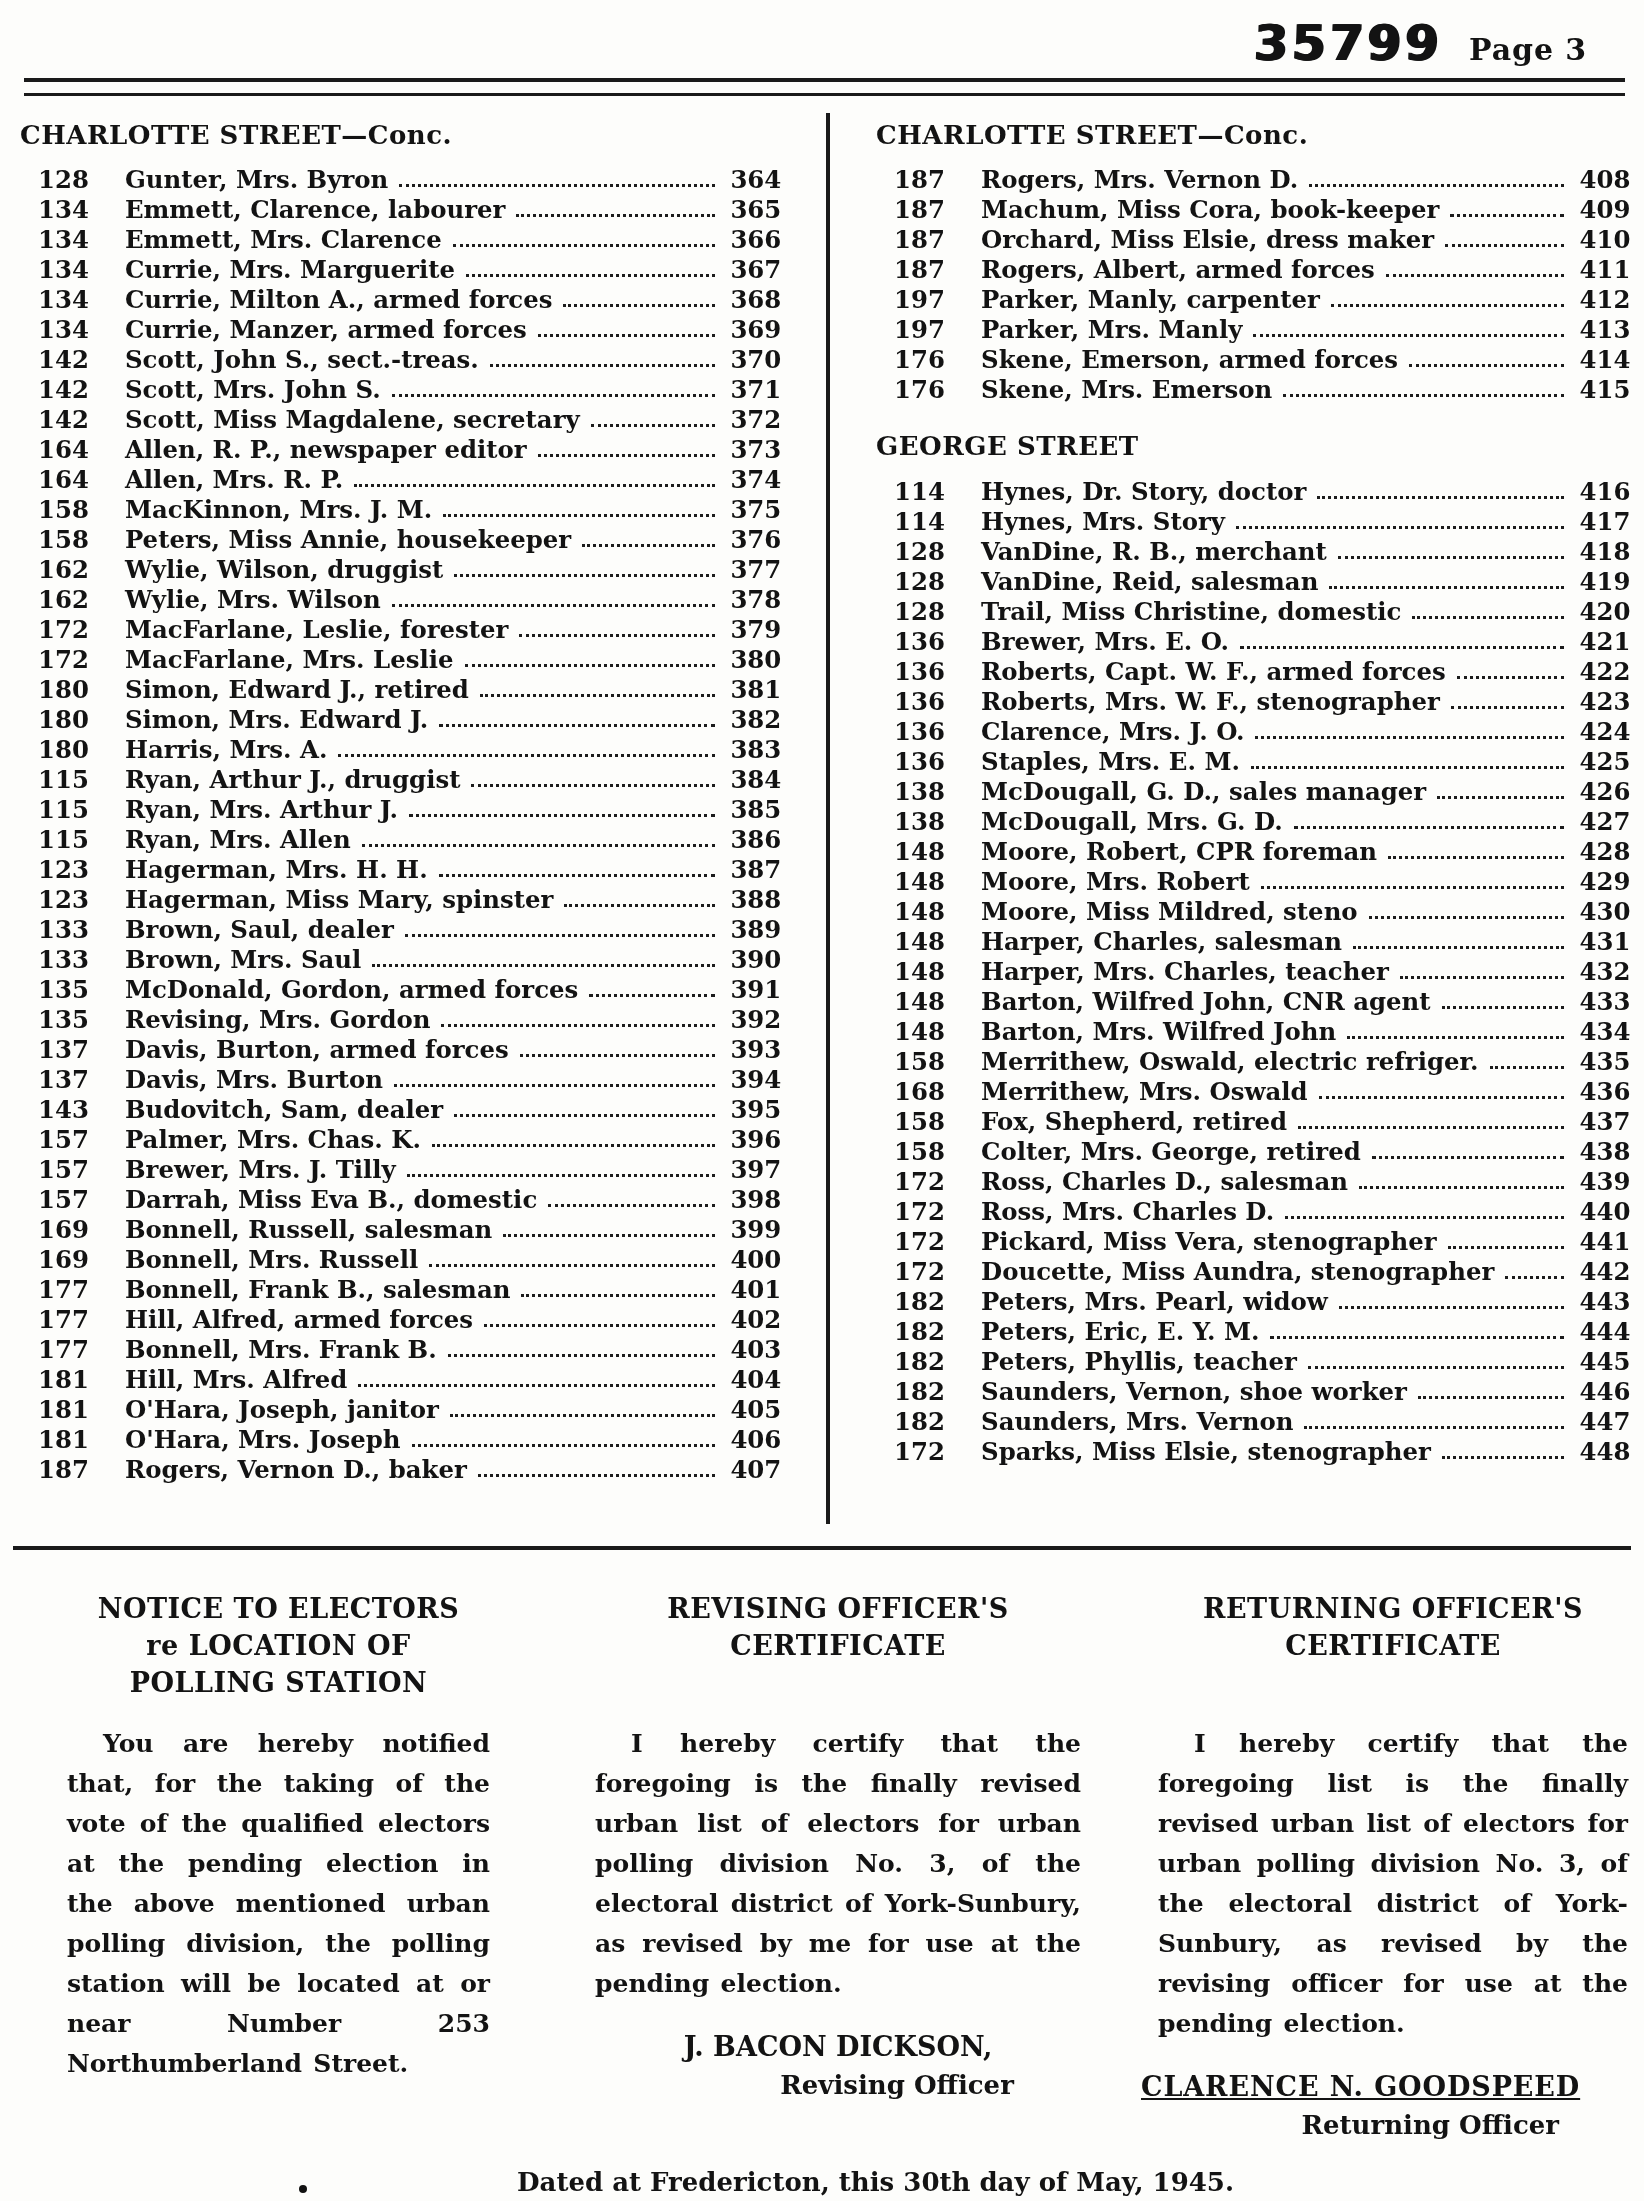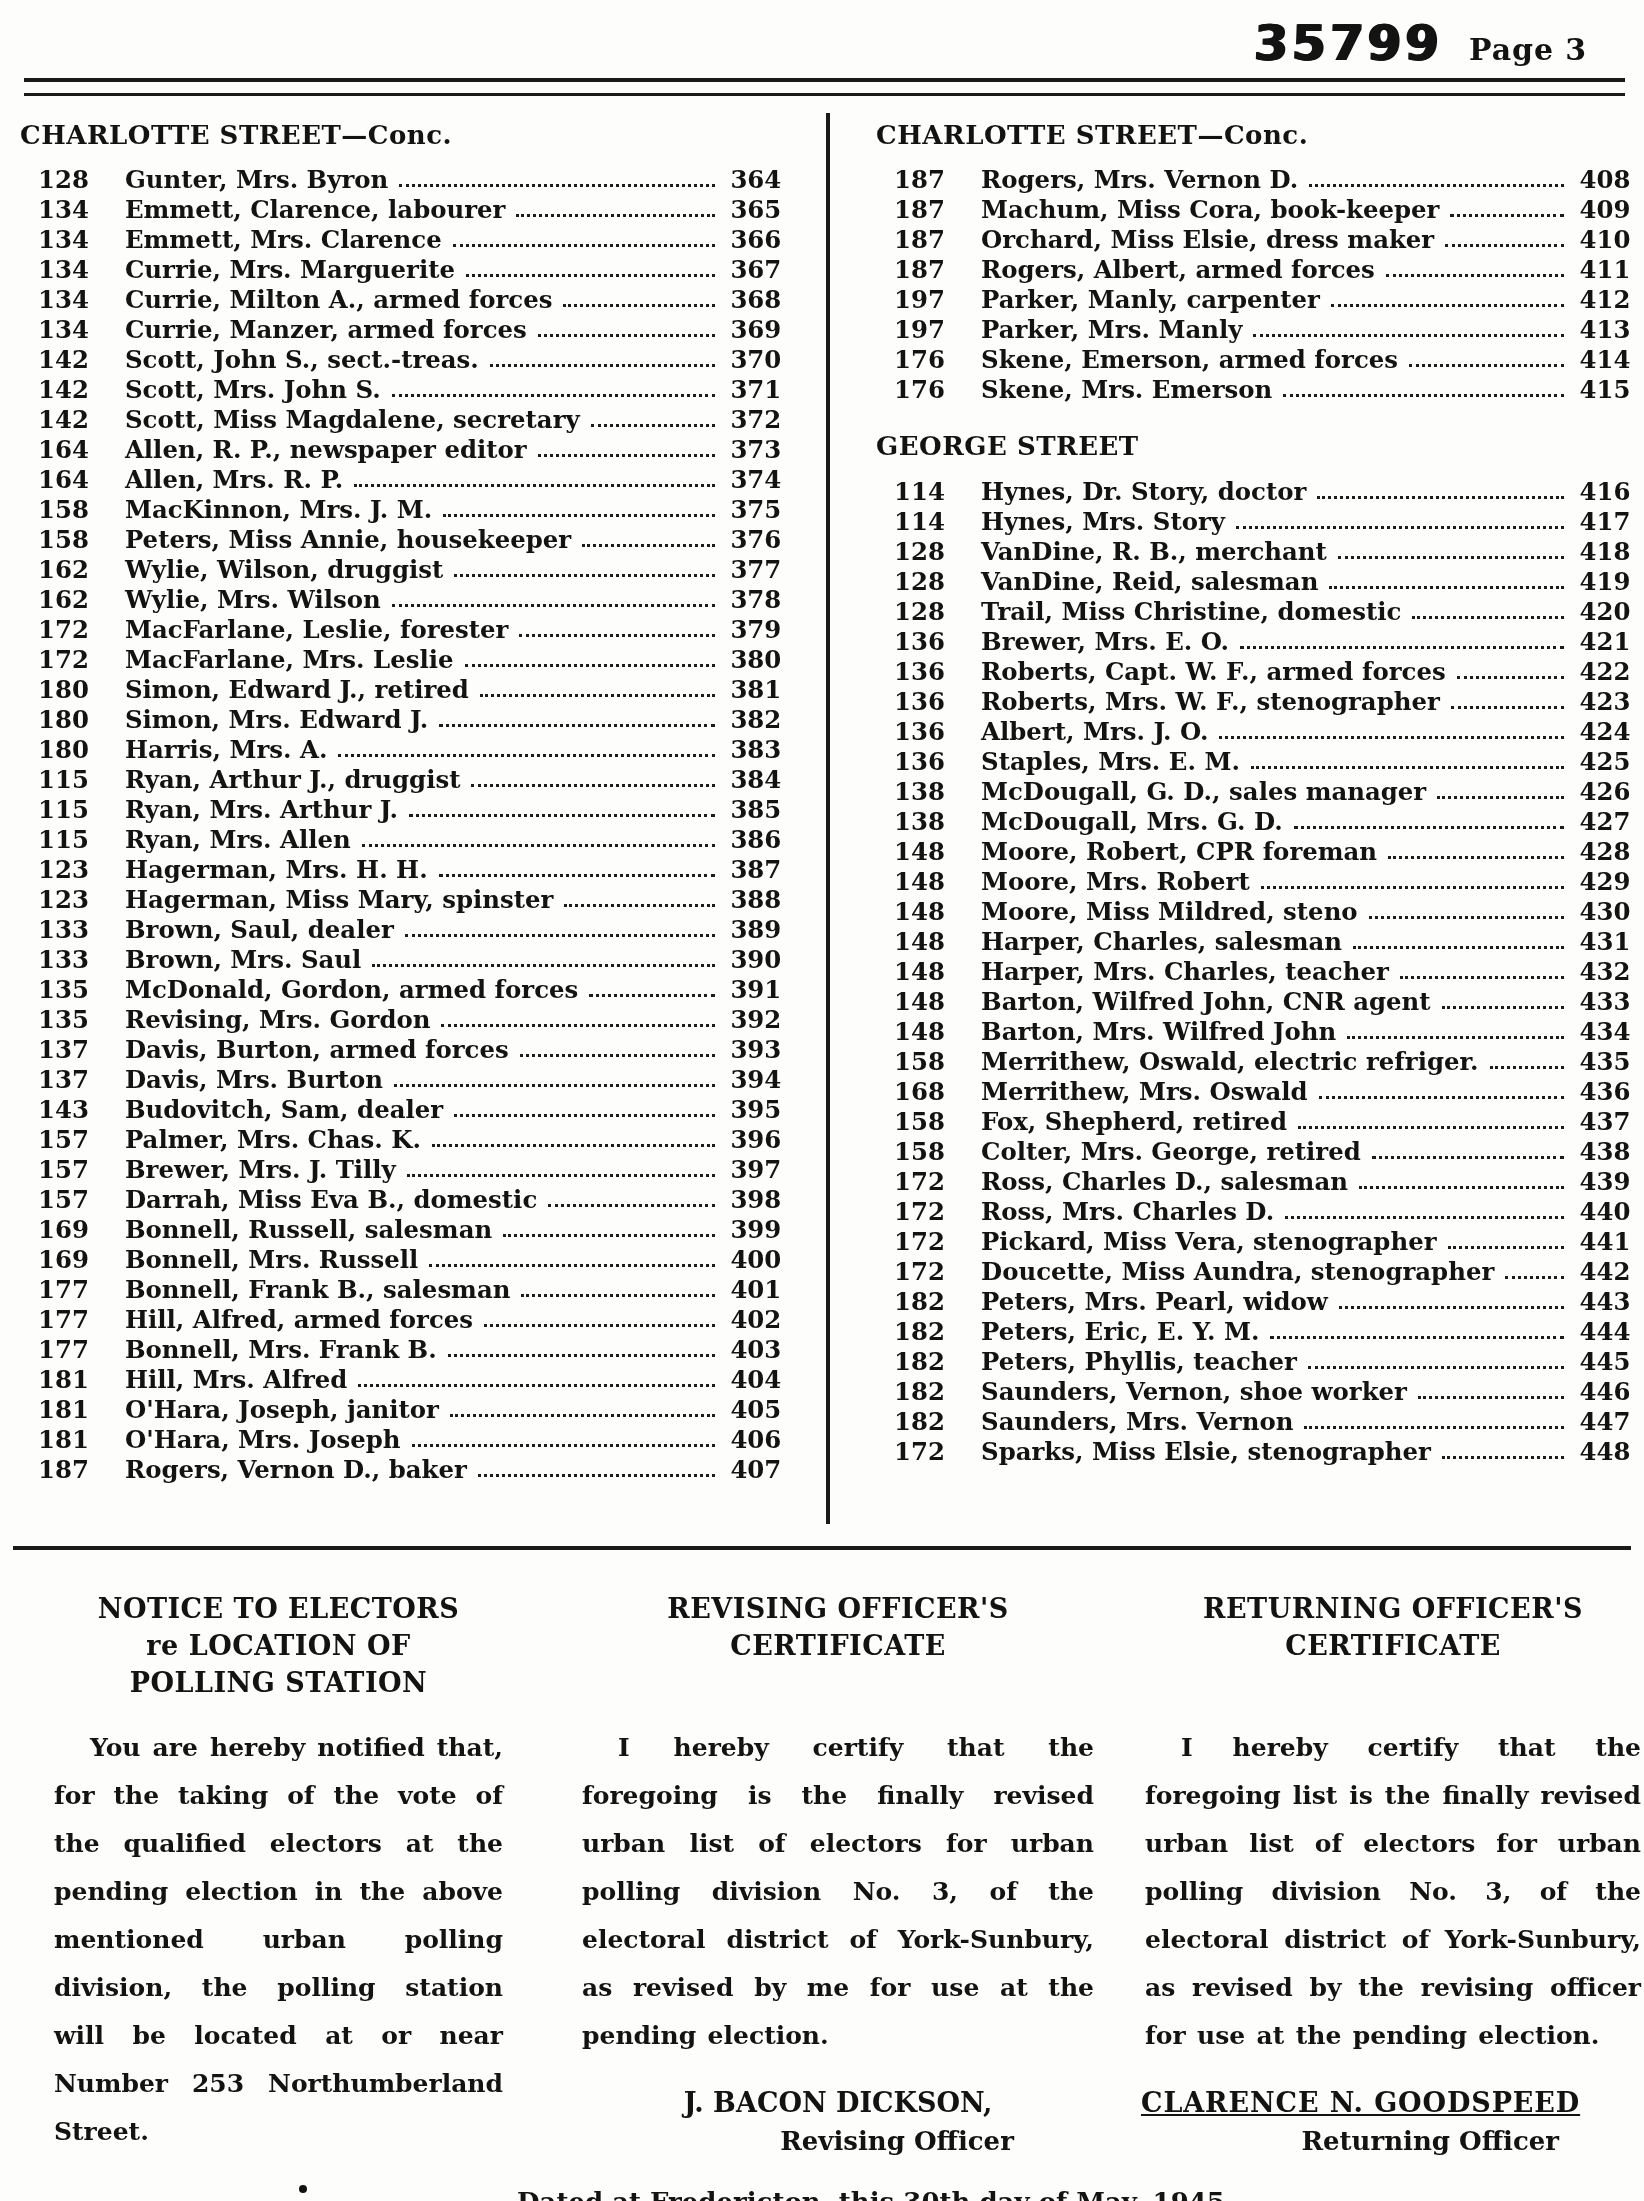--- a/index.html
+++ b/index.html
@@ -57,21 +57,21 @@
   .certs{display:flex;margin-top:40px;padding-left:50px;}
   .cert{box-sizing:border-box;}
   .cert h3{
     text-align:center;font-size:27px;line-height:37px;
     font-weight:700;letter-spacing:0.5px;margin:0 0 23.5px 0;min-height:111px;
   }
   .cert-1{width:457px;margin-right:71px;}
   .cert-2{width:520px;margin-right:43px;}
   .cert-3{width:504px;}
   .cert p{
-    margin:4px;font-size:25px;line-height:48px;
+    margin:17px;font-size:25px;line-height:40px;
     text-align:justify;text-indent:36px;word-spacing:2.7px;
   }
   .sig-name{margin-top:27px;font-size:27px;text-align:center;}
   .cert-3 .sig-name{text-align:left;letter-spacing:0.9px;text-decoration:underline;}
   .sig-role{margin-top:8px;font-size:26px;text-align:center;padding-left:118px;}
   .cert-3 .sig-role{text-align:right;padding:0 86px 0 0;}
   
   .dated{margin:27px 0 0 517px;font-size:26px;}
   .printed{margin:14.5px 0 0 14.5px;font-size:26px;}
   .stray-dot{position:absolute;left:299px;bottom:9px;width:8.1px;height:8.1px;border-radius:50%;background:#111;}
@@ -456,21 +456,21 @@
             <span class="seq">422</span>
           </div>
           <div class="row">
             <span class="addr">136</span>
             <span class="ename">Roberts, Mrs. W. F., stenographer</span>
             <span class="leader"></span>
             <span class="seq">423</span>
           </div>
           <div class="row">
             <span class="addr">136</span>
-            <span class="ename">Albert, Mrs. J. O.</span>
+            <span class="ename">Clarence, Mrs. J. O.</span>
             <span class="leader"></span>
             <span class="seq">424</span>
           </div>
           <div class="row">
             <span class="addr">136</span>
             <span class="ename">Staples, Mrs. E. M.</span>
             <span class="leader"></span>
             <span class="seq">425</span>
           </div>
           <div class="row">

